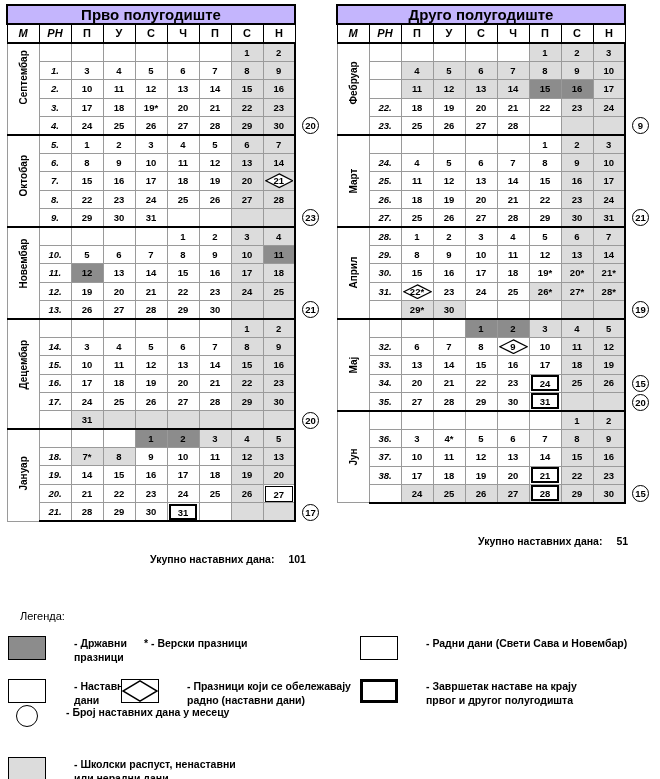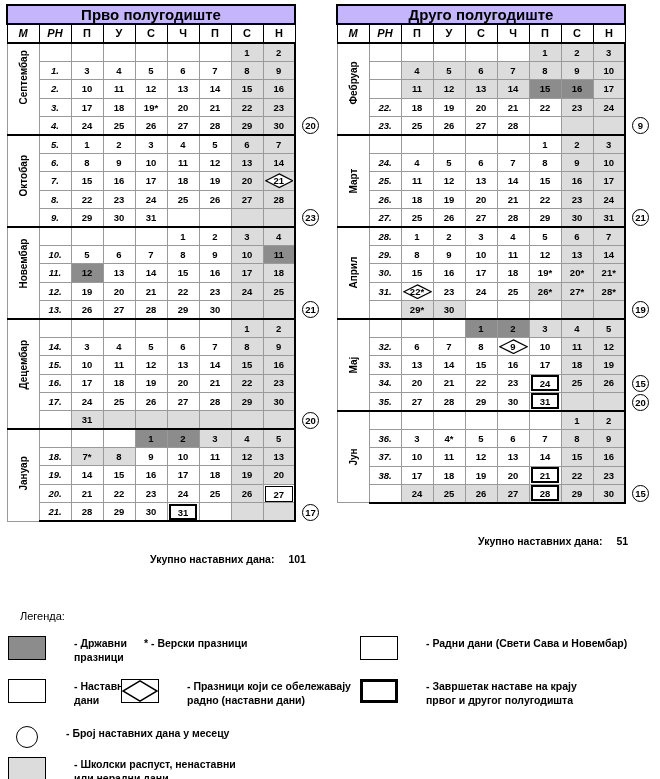--- a/index.html
+++ b/index.html
@@ -799,21 +799,21 @@
     <div class="lg-row" style="left:113px; top:69px;">
       <span class="sw dia">
         <svg viewBox="0 0 38 24" preserveAspectRatio="none">
             <polygon points="19,1 37,12 19,23 1,12" fill="#fff" stroke="#000" stroke-width="1.6"></polygon>
           </svg>
       </span>
       <span class="lg-text">- Празници који се обележавају
   радно (наставни дани)</span>
     </div>
 
-    <div class="lg-row" style="left:0px; top:116px;">
+    <div class="lg-row" style="left:0px; top:95px;">
       <span class="sw circle"></span>
       <span class="lg-text">- Број наставних дана у месецу</span>
     </div>
 
     <div class="lg-row" style="left:0px; top:147px;">
       <span class="sw light"></span>
       <span class="lg-text">- Школски распуст, ненаставни
   или нерадни дани</span>
     </div>
 

